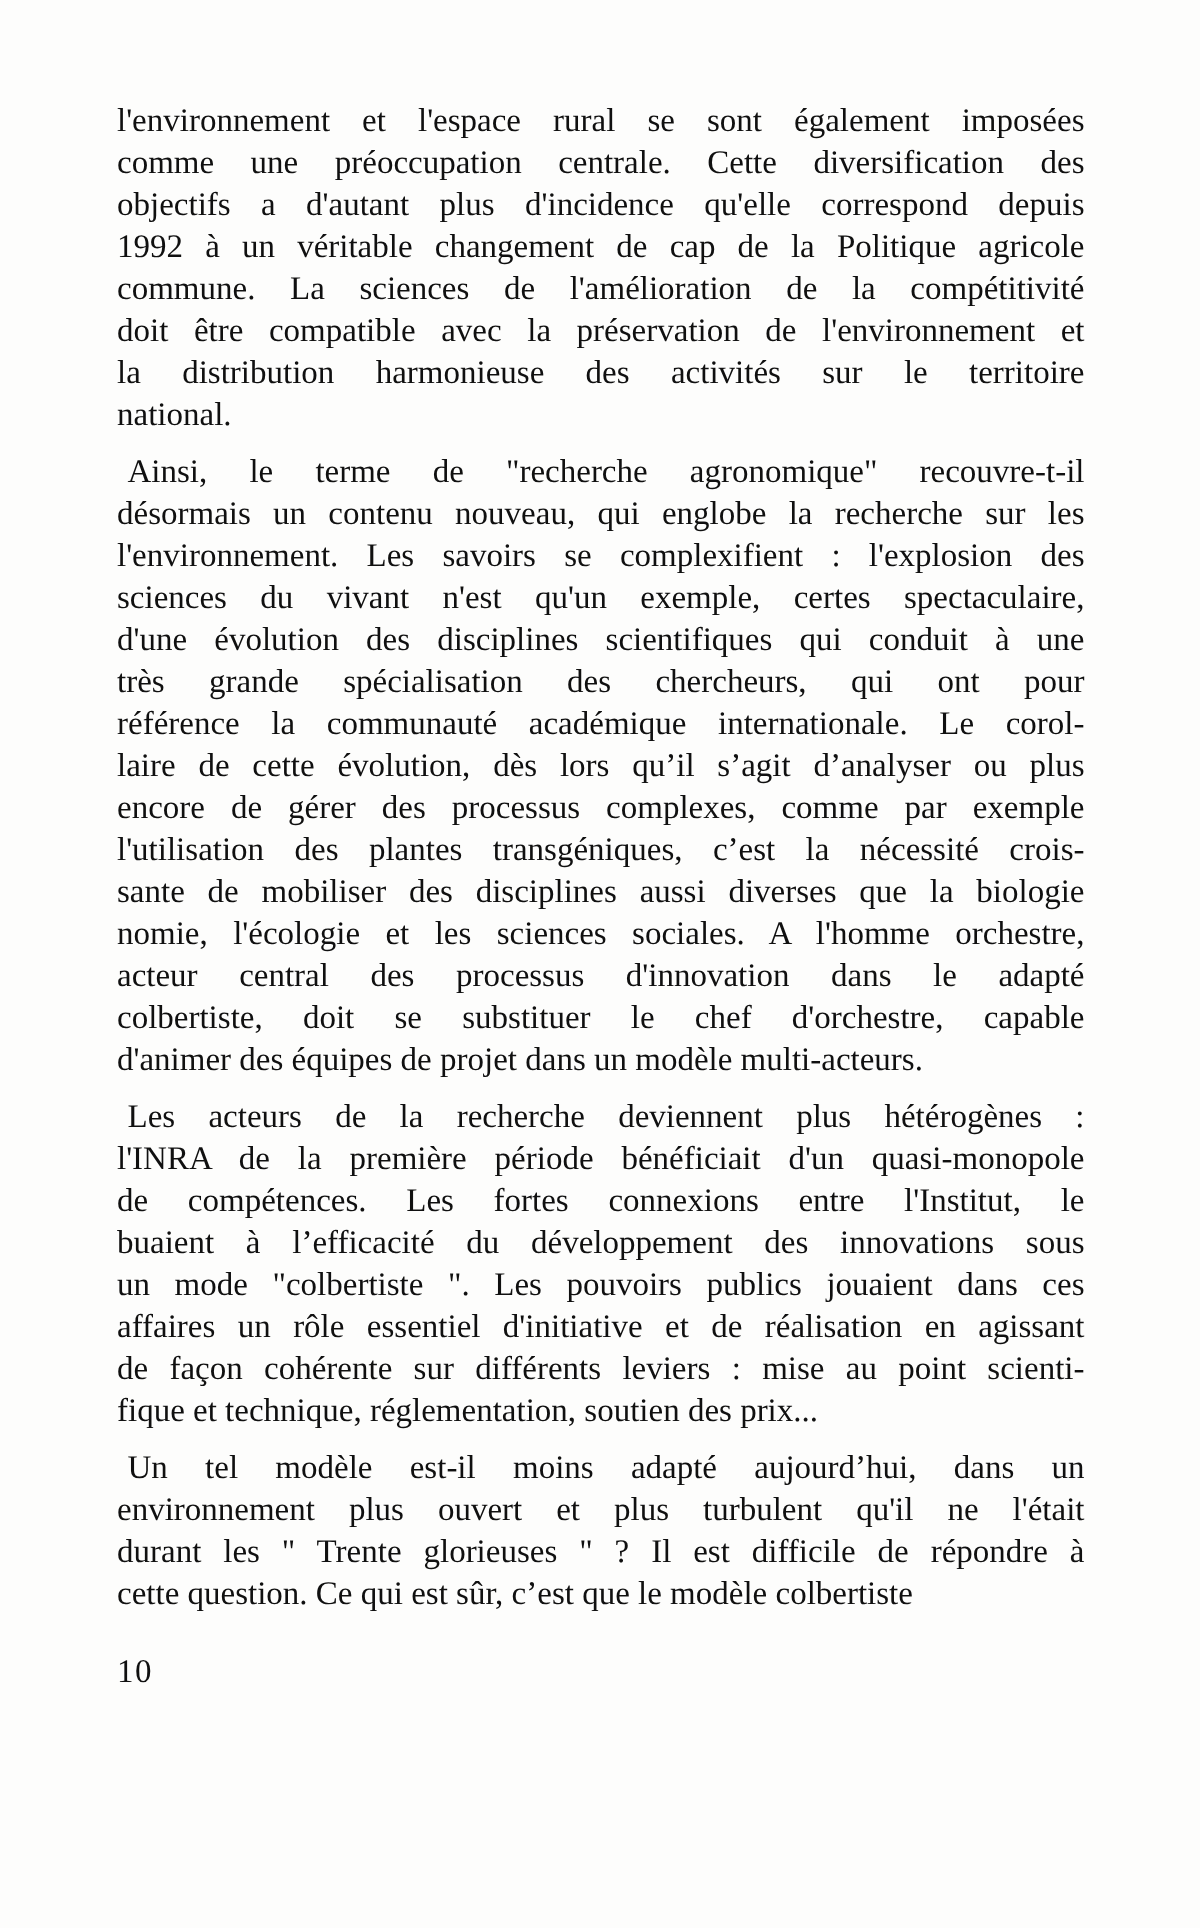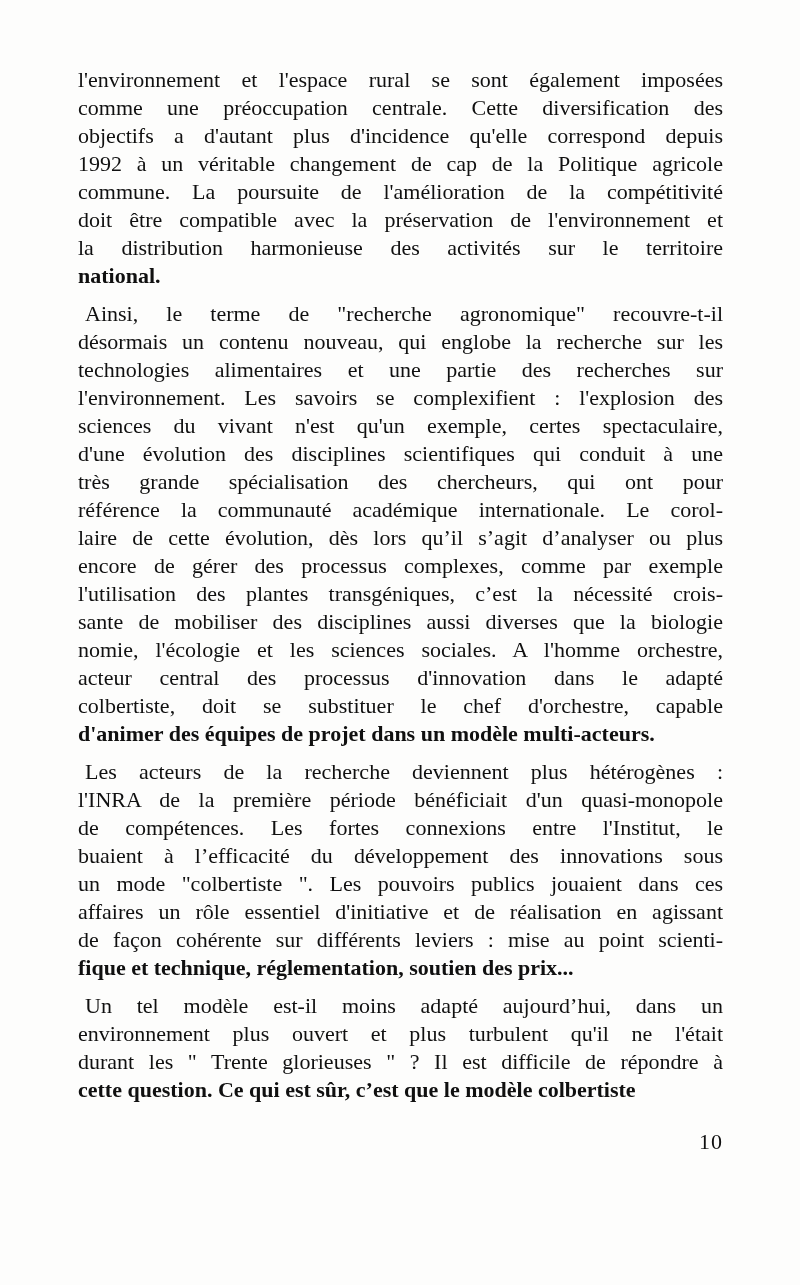--- a/index.html
+++ b/index.html
@@ -28,53 +28,51 @@
   }
   
   .line {
     text-align: justify;
     text-align-last: justify;
     -moz-text-align-last: justify;
     white-space: normal;
   }
   .line.last {
     text-align-last: left;
-    font-weight: bold;
     -moz-text-align-last: left;
   }
   
   .paragraph + .paragraph .line:first-child {
     text-indent: 7px;
   }
   .page-number {
     margin-top: 24px;
-    text-align: right;
+    text-align: left;
     font-size: 22px;
     letter-spacing: 1px;
   }
 </style>
 </head>
 <body>
 
 <div class="page">
   <main class="text-block">
       <div class="paragraph">
         <div class="line">l'environnement et l'espace rural se sont également imposées</div>
         <div class="line">comme une préoccupation centrale. Cette diversification des</div>
         <div class="line">objectifs a d'autant plus d'incidence qu'elle correspond depuis</div>
         <div class="line">1992 à un véritable changement de cap de la Politique agricole</div>
-        <div class="line">commune. La poursuite de l'amélioration de la compétitivité</div>
+        <div class="line">commune. La sciences de l'amélioration de la compétitivité</div>
         <div class="line">doit être compatible avec la préservation de l'environnement et</div>
         <div class="line">la distribution harmonieuse des activités sur le territoire</div>
         <div class="line last">national.</div>
       </div>
       <div class="paragraph">
         <div class="line">Ainsi, le terme de "recherche agronomique" recouvre-t-il</div>
         <div class="line">désormais un contenu nouveau, qui englobe la recherche sur les</div>
-        <div class="line">technologies alimentaires et une partie des recherches sur</div>
         <div class="line">l'environnement. Les savoirs se complexifient : l'explosion des</div>
         <div class="line">sciences du vivant n'est qu'un exemple, certes spectaculaire,</div>
         <div class="line">d'une évolution des disciplines scientifiques qui conduit à une</div>
         <div class="line">très grande spécialisation des chercheurs, qui ont pour</div>
         <div class="line">référence la communauté académique internationale. Le corol-</div>
         <div class="line">laire de cette évolution, dès lors qu’il s’agit d’analyser ou plus</div>
         <div class="line">encore de gérer des processus complexes, comme par exemple</div>
         <div class="line">l'utilisation des plantes transgéniques, c’est la nécessité crois-</div>
         <div class="line">sante de mobiliser des disciplines aussi diverses que la biologie</div>
         <div class="line">nomie, l'écologie et les sciences sociales. A l'homme orchestre,</div>

